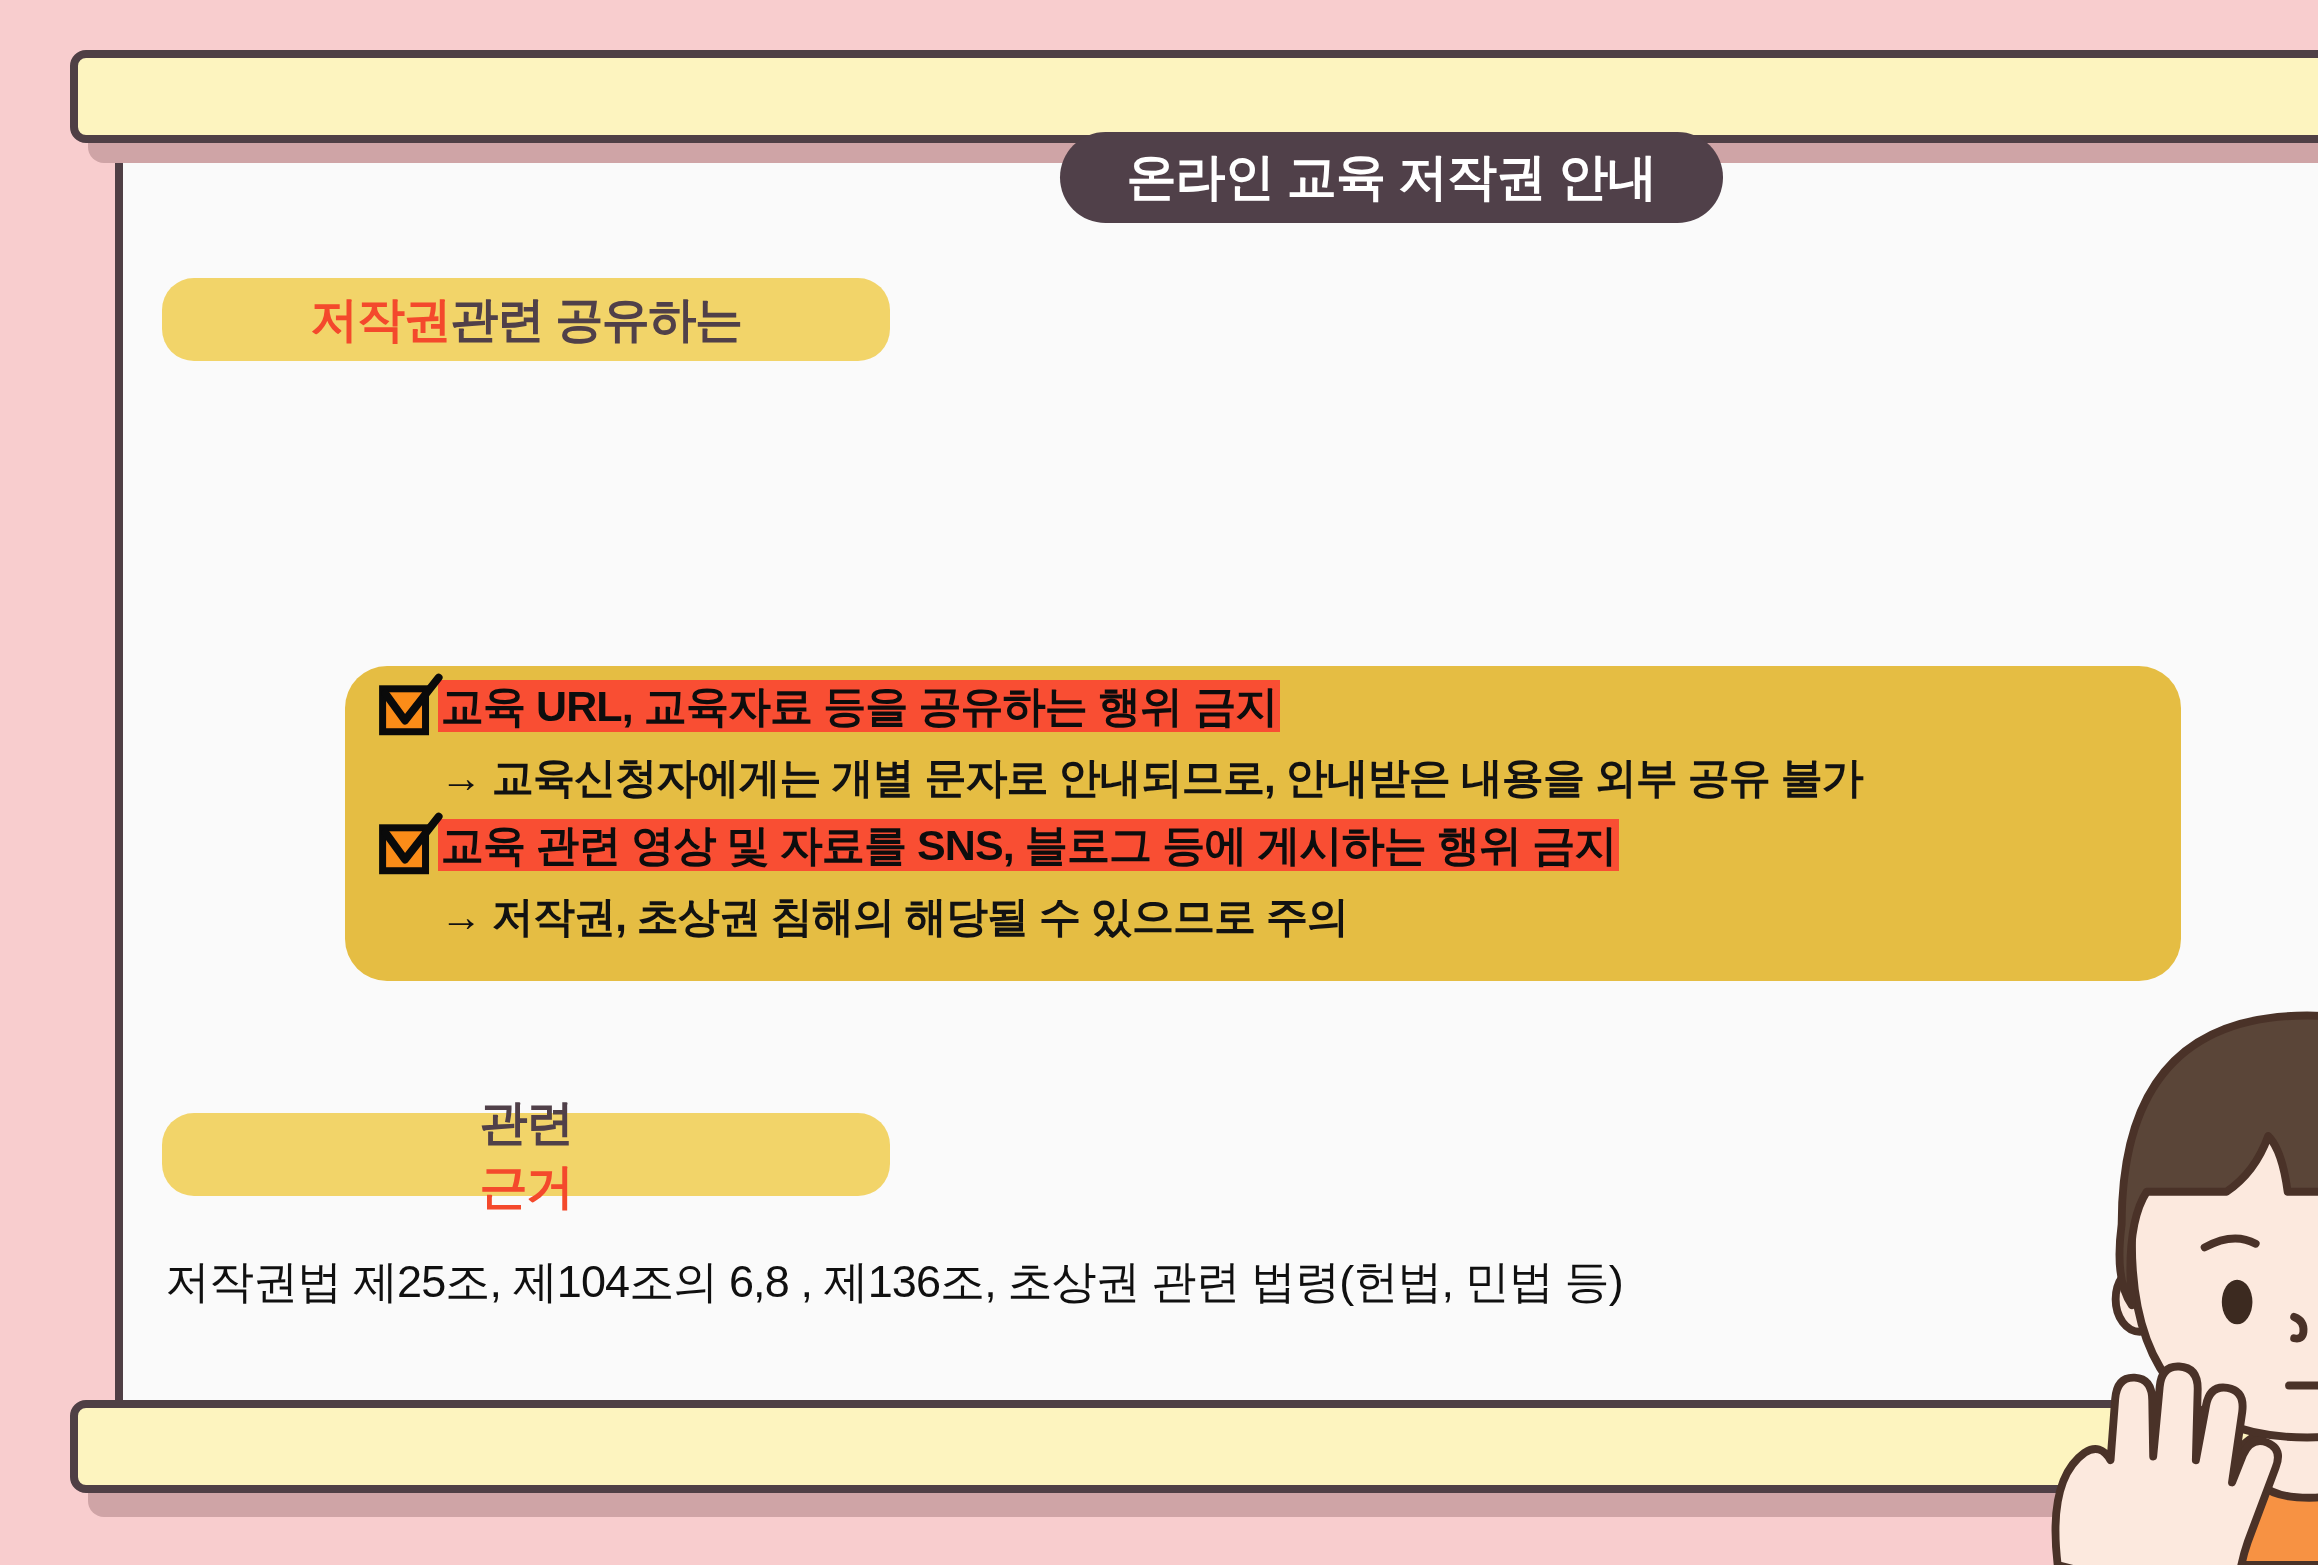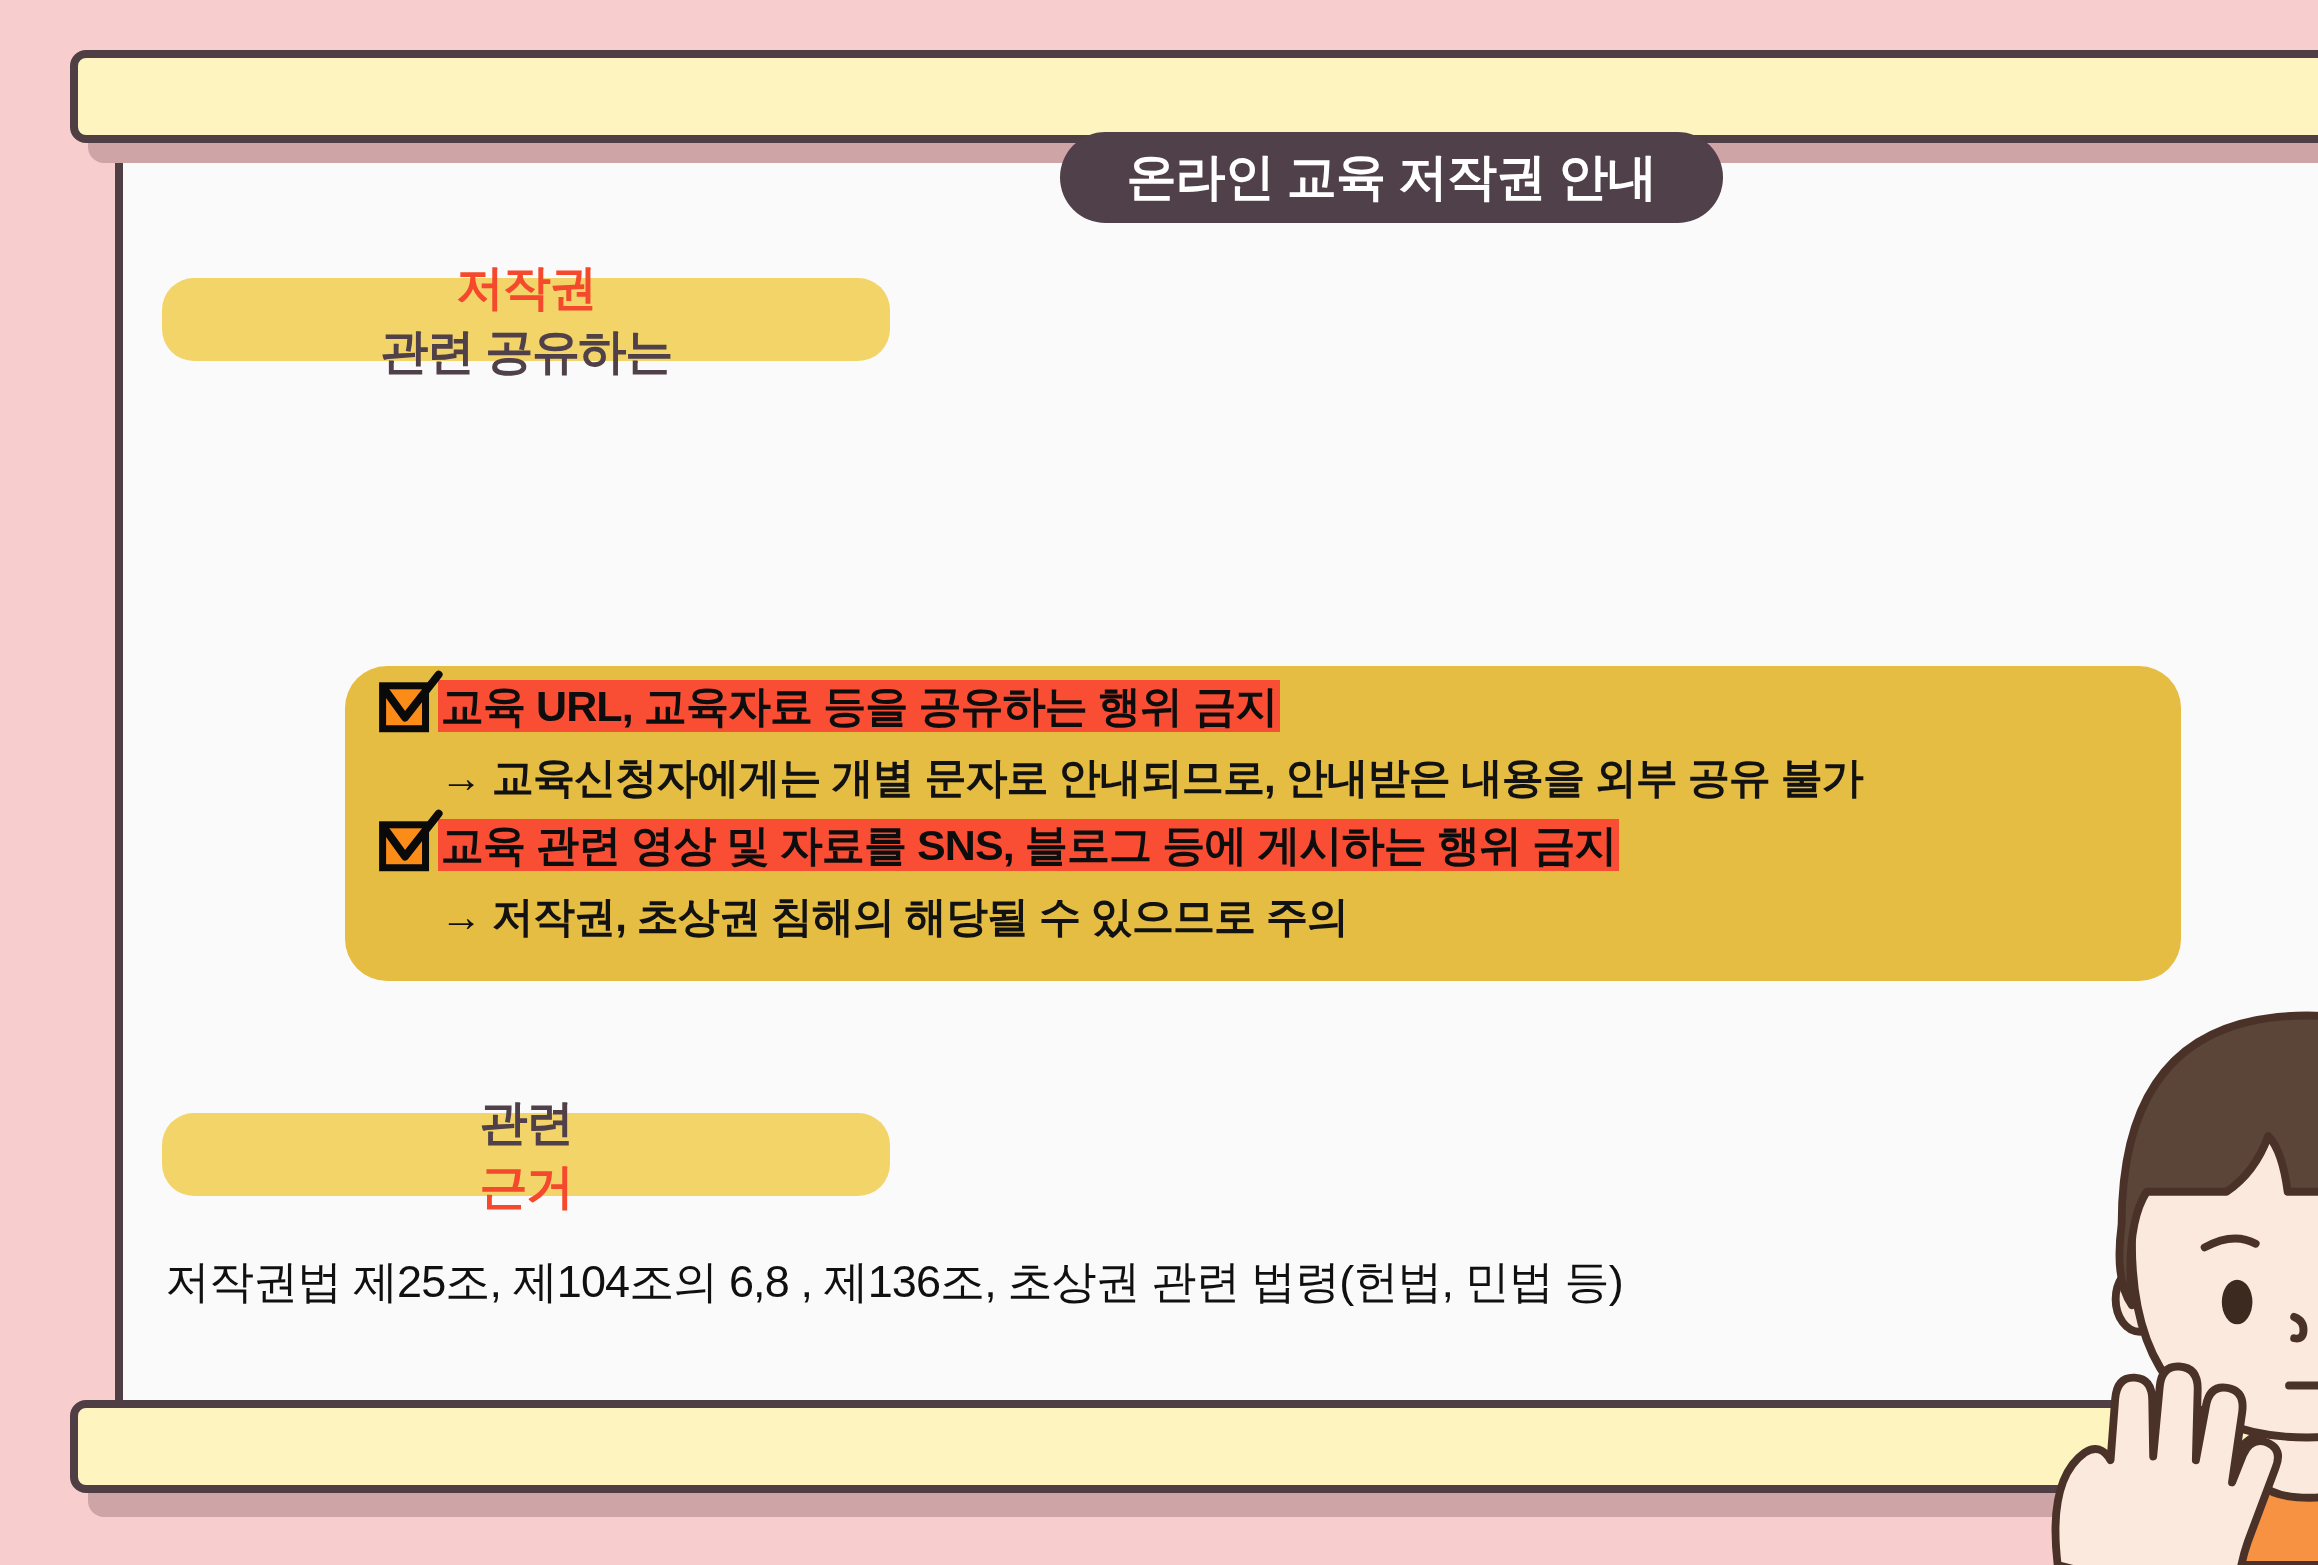--- a/index.html
+++ b/index.html
@@ -77,21 +77,21 @@
 
   
   .badge {
     position:absolute;
     background:#f2d469;
     border-radius:32px;
     display:flex; align-items:center; justify-content:center;
     z-index:10;
     white-space:nowrap;
   }
-  .badge-1 { left:162px; top:278px;  width:728px; height:83px;flex-direction:column; }
+  .badge-1 { left:162px; top:278px;  width:728px; height:83px; }
   .badge-2 { left:162px; top:1113px; width:728px; height:83px;flex-direction:column; }
   .badge span { font-size:48px; font-weight:bold; letter-spacing:-1.4px; }
   .accent { color:#f4492c; }
   .dark   { color:#504049; }
 
   
   .para {
     position:absolute;
     left:160px; top:403px;
     z-index:10;
@@ -108,21 +108,21 @@
   .goldbox {
     position:absolute;
     left:345px; top:666px;
     width:1836px; height:315px;
     background:#e5bd43;
     border-radius:42px;
     z-index:10;
   }
   .gold-row {
     position:absolute;
-    display:flex; align-items:flex-start;
+    display:flex; align-items:center;
     white-space:nowrap;
   }
   .row-a { left:35px; top:14px;  }
   .row-b { left:95px; top:88px; }
   .row-c { left:35px; top:153px; }
   .row-d { left:95px; top:227px; }
 
   .chk {
     position:relative;
     width:45px; height:45px;

